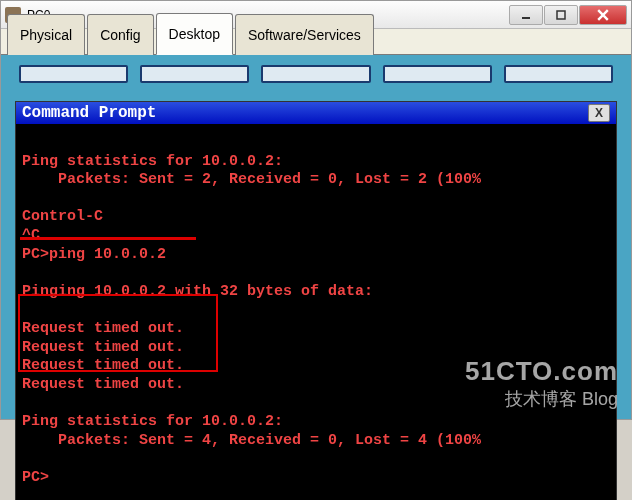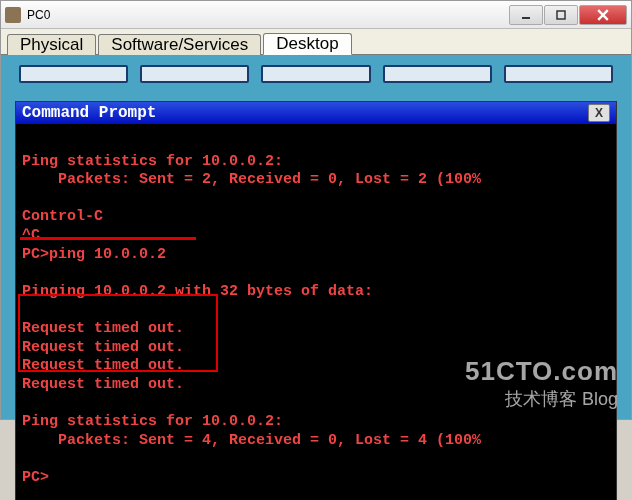--- a/index.html
+++ b/index.html
@@ -5,21 +5,21 @@
   * { margin: 0; padding: 0; box-sizing: border-box; }
   body { font-family: "Segoe UI", Tahoma, sans-serif; width: 632px; height: 500px; background: #d4d0c8; overflow: hidden; position: relative; }
   .window { width: 632px; height: 420px; background: #ece9d8; border: 1px solid #999; position: relative; }
   .titlebar { height: 28px; background: linear-gradient(#fdfdfd, #e8e8e8); display: flex; align-items: center; padding: 0 4px; border-bottom: 1px solid #bbb; }
   .titlebar .icon { width: 16px; height: 16px; background: #8b7355; border-radius: 2px; margin-right: 6px; }
   .titlebar .title { flex: 1; font-size: 12px; }
   .winbtn { width: 34px; height: 20px; margin-left: 1px; display: flex; align-items: center; justify-content: center; background: linear-gradient(#f0f0f0,#d8d8d8); border: 1px solid #aaa; border-radius: 2px; cursor: pointer; font-size: 10px; }
   .winbtn.min svg, .winbtn.max svg { width: 10px; height: 10px; }
   .winbtn.close { background: linear-gradient(#e56c6c,#c93030); color: #fff; width: 48px; }
   .tabs { height: 26px; display: flex; align-items: flex-end; padding-left: 6px; background: #f1efe2; border-bottom: 1px solid #7a7a7a; }
-  .tab { padding: 0 12px; font-size: 17px; background: #e8e4d4; border: 1px solid #7a7a7a; border-bottom: none; margin-right: 2px; border-radius: 3px 3px 0 0; cursor: pointer; position: relative; top: 1px; }
+  .tab { padding: 12px 12px; font-size: 14px; background: #e8e4d4; border: 1px solid #7a7a7a; border-bottom: none; margin-right: 2px; border-radius: 3px 3px 0 0; cursor: pointer; position: relative; top: 1px; }
   .tab.active { background: #fdfdfb; top: 1px; z-index: 2; border-bottom: 1px solid #fdfdfb; }
   .workspace { height: calc(100% - 54px); background: #4aa5c4; padding: 10px 12px 0 12px; }
   .tile-row { height: 20px; display: flex; gap: 12px; margin: 0 6px 2px 6px; }
   .tile { flex: 1; height: 18px; background: #dfeaf2; border: 2px solid #1a3a6e; border-radius: 2px; }
   .prompt-window { margin: 16px 2px; border: 1px solid #333; }
   .prompt-titlebar { height: 22px; background: linear-gradient(#2a4ee0,#0010c0); color: #fff; font-family: "Courier New", monospace; font-size: 16px; font-weight: bold; display: flex; align-items: center; padding: 0 6px; }
   .prompt-titlebar .pt-title { flex: 1; }
   .prompt-close { width: 22px; height: 18px; background: #e0e0e0; color: #333; font-family: sans-serif; font-size: 12px; display: flex; align-items: center; justify-content: center; cursor: pointer; border: 1px solid #777; border-radius: 2px; }
   .terminal { background: #000; color: #ef4444; font-family: "Courier New", monospace; font-size: 15px; line-height: 1.24; padding: 10px 6px; height: 380px; white-space: pre; position: relative; overflow: hidden; font-weight: bold; }
   .red-under { position: absolute; height: 3px; background: #d00; }
@@ -48,22 +48,23 @@
     <div class="winbtn close">
       <svg viewBox="0 0 10 10" width="12" height="12">
           <line x1="1" y1="1" x2="9" y2="9" stroke="#fff" stroke-width="2"></line>
           <line x1="9" y1="1" x2="1" y2="9" stroke="#fff" stroke-width="2"></line>
         </svg>
     </div>
   </div>
 
   <div class="tabs">
     <div class="tab">Physical</div>
+    <div class="tab">Config</div>
+    <div class="tab active">Desktop</div>
     <div class="tab">Software/Services</div>
-    <div class="tab active">Desktop</div>
   </div>
 
   <div class="workspace">
     <div class="tile-row">
       <div class="tile"></div>
       <div class="tile"></div>
       <div class="tile"></div>
       <div class="tile"></div>
       <div class="tile"></div>
     </div>

